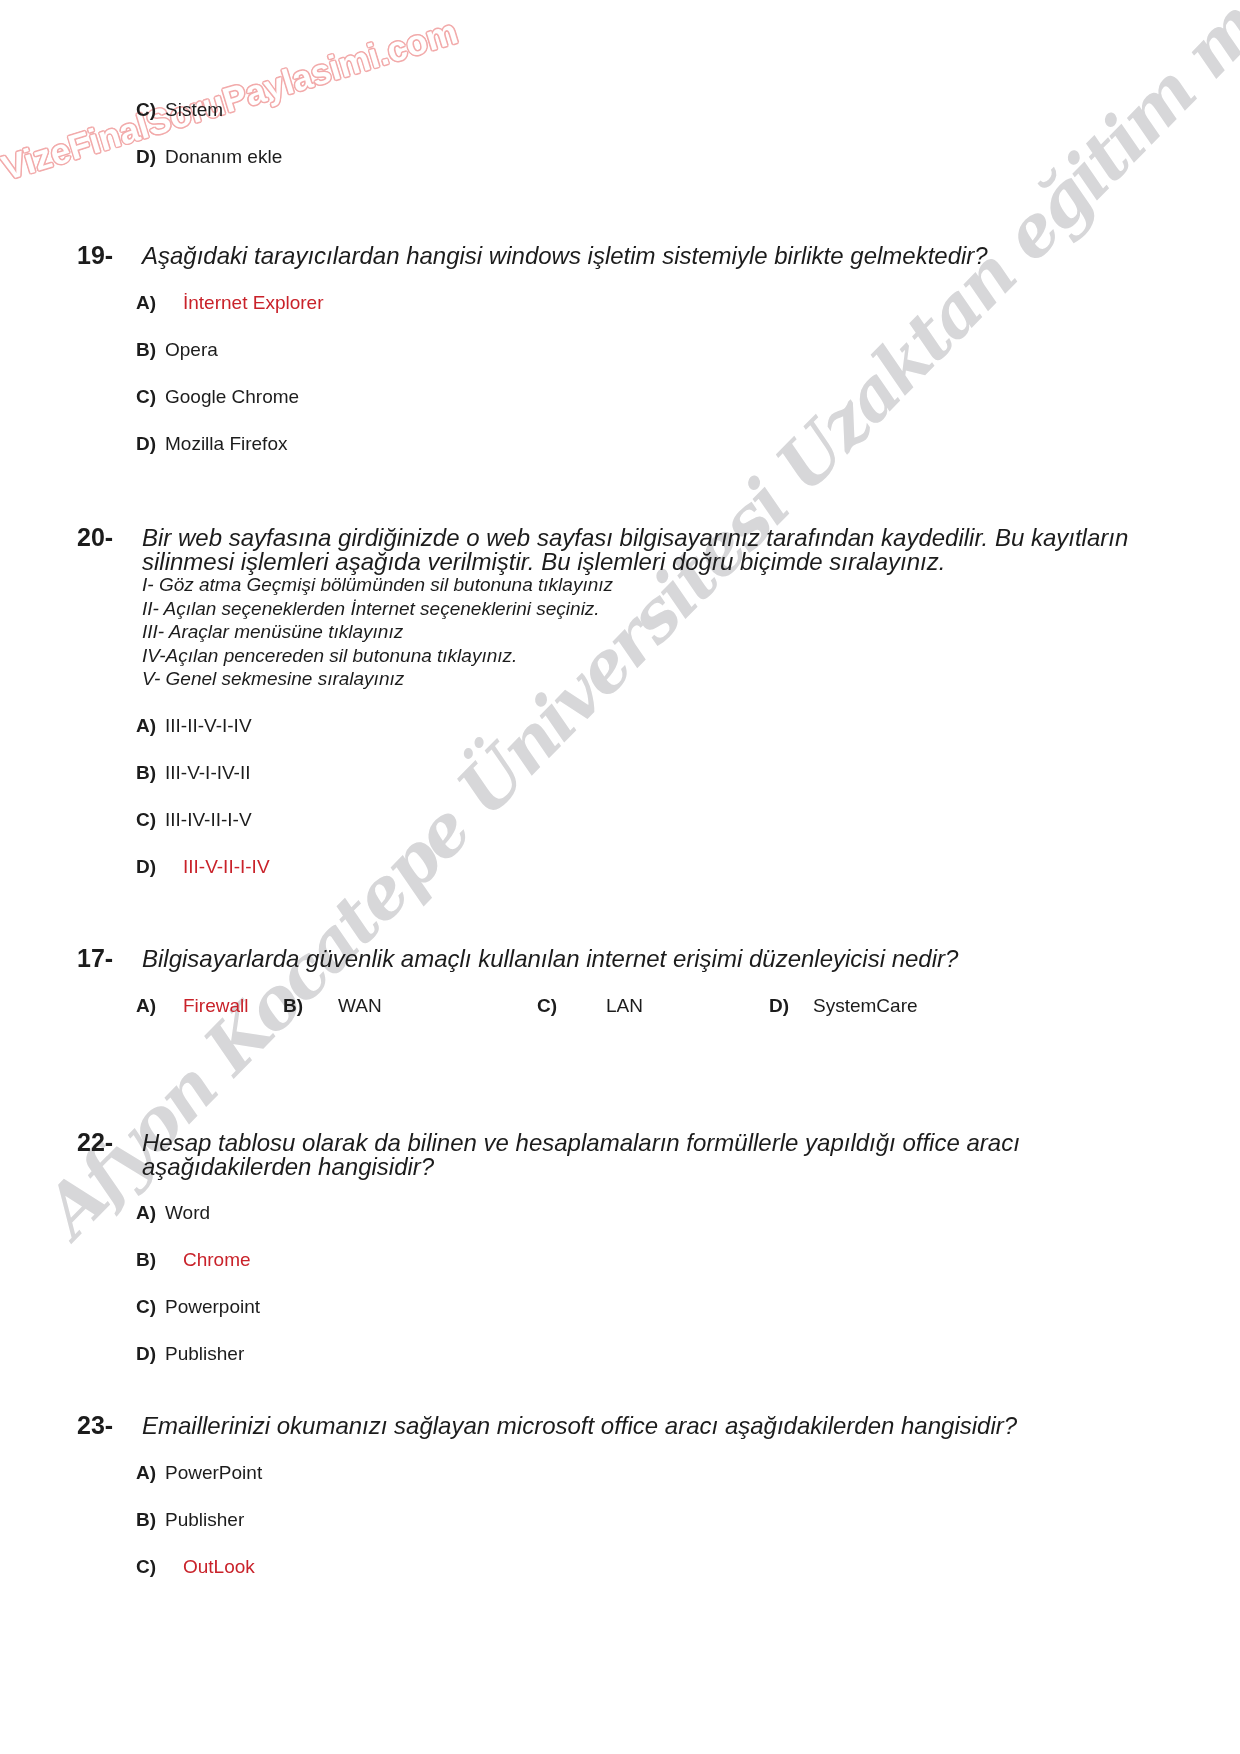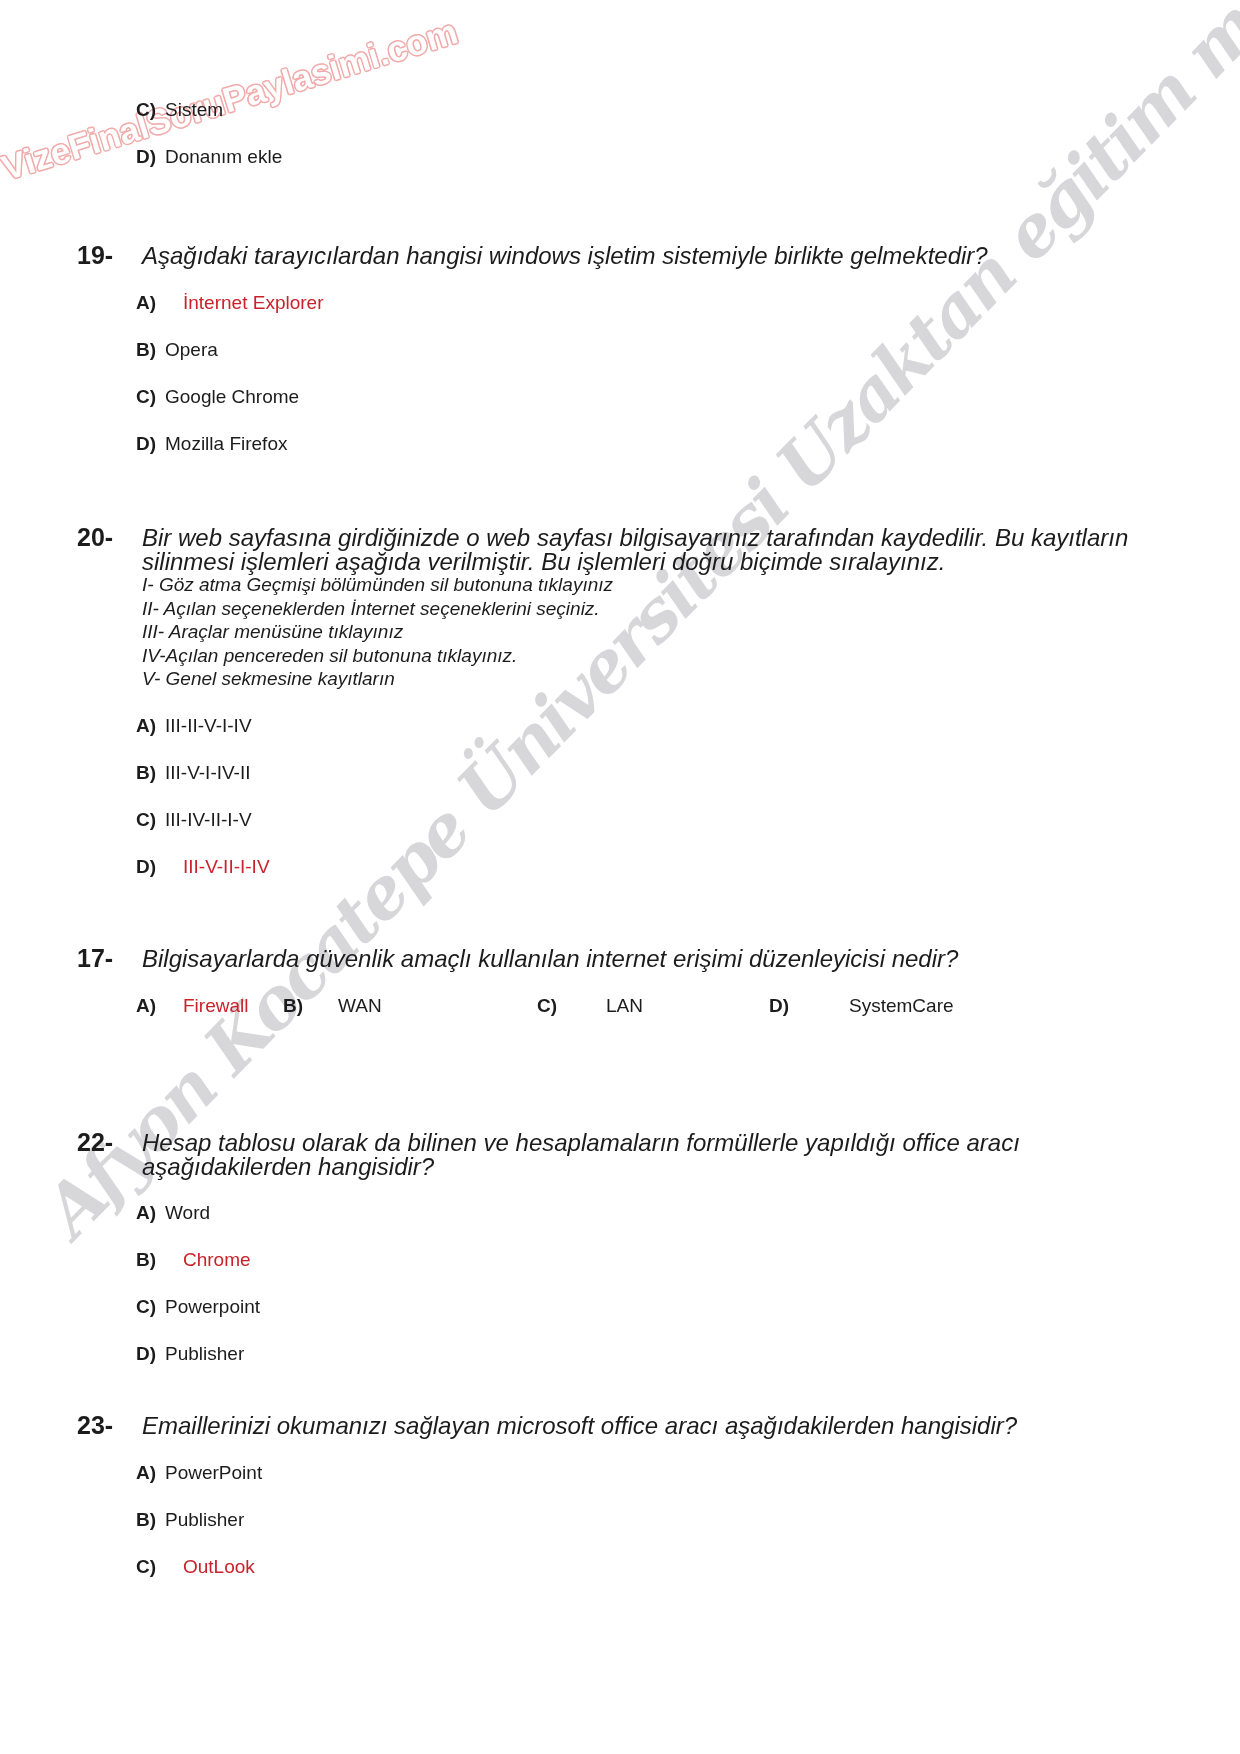--- a/index.html
+++ b/index.html
@@ -109,21 +109,21 @@
   </section>
 
   <section class="q" style="top:526px">
     <div class="qnum">20-</div>
     <p class="qtext">Bir web sayfasına girdiğinizde o web sayfası bilgisayarınız tarafından kaydedilir. Bu kayıtların silinmesi işlemleri aşağıda verilmiştir. Bu işlemleri doğru biçimde sıralayınız.</p>
     <div class="steps">
       <div>I- Göz atma Geçmişi bölümünden sil butonuna tıklayınız</div>
       <div>II- Açılan seçeneklerden İnternet seçeneklerini seçiniz.</div>
       <div>III- Araçlar menüsüne tıklayınız</div>
       <div>IV-Açılan pencereden sil butonuna tıklayınız.</div>
-      <div>V- Genel sekmesine kayıtların</div>
+      <div>V- Genel sekmesine sıralayınız</div>
     </div>
     <div class="opts">
       <div class="opt">
         <span class="letter">A)</span>
         <span class="otext" data-hl="false">III-II-V-I-IV</span>
       </div>
       <div class="opt">
         <span class="letter">B)</span>
         <span class="otext" data-hl="false">III-V-I-IV-II</span>
       </div>
@@ -142,21 +142,21 @@
     <div class="qnum">17-</div>
     <p class="qtext">Bilgisayarlarda güvenlik amaçlı kullanılan internet erişimi düzenleyicisi nedir?</p>
     <div class="hopts">
       <span class="hletter" style="left:136px">A)</span>
       <span class="htext" style="left:165px" data-hl="true">Firewall</span>
       <span class="hletter" style="left:283px">B)</span>
       <span class="htext" style="left:338px" data-hl="false">WAN</span>
       <span class="hletter" style="left:537px">C)</span>
       <span class="htext" style="left:606px" data-hl="false">LAN</span>
       <span class="hletter" style="left:769px">D)</span>
-      <span class="htext" style="left:849px" data-hl="false">SystemCare</span>
+      <span class="htext" style="left:813px" data-hl="false">SystemCare</span>
     </div>
   </section>
 
   <section class="q" style="top:1131px">
     <div class="qnum">22-</div>
     <p class="qtext">Hesap tablosu olarak da bilinen ve hesaplamaların formüllerle yapıldığı office aracı aşağıdakilerden hangisidir?</p>
     <div class="opts">
       <div class="opt">
         <span class="letter">A)</span>
         <span class="otext" data-hl="false">Word</span>

